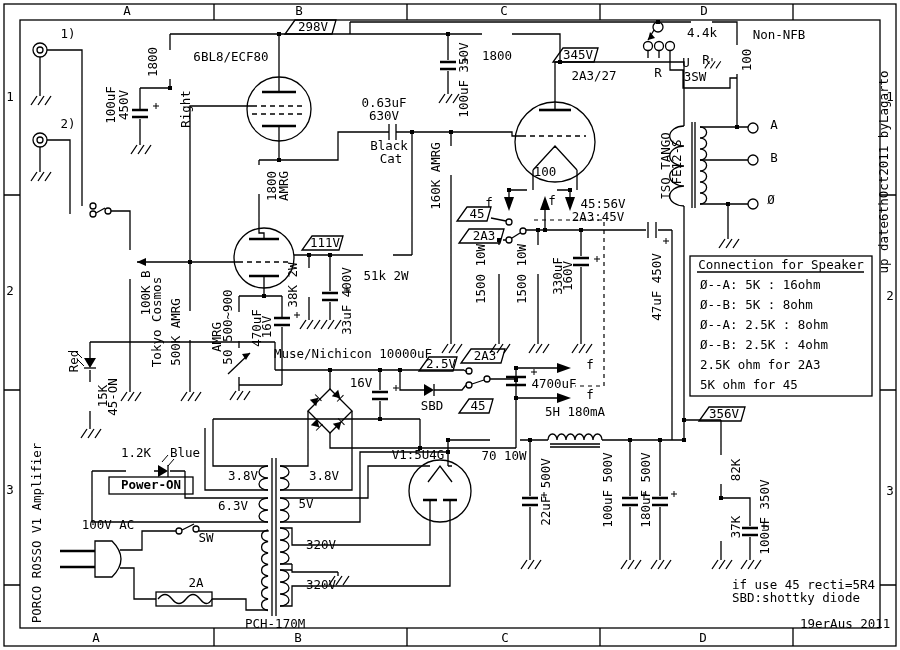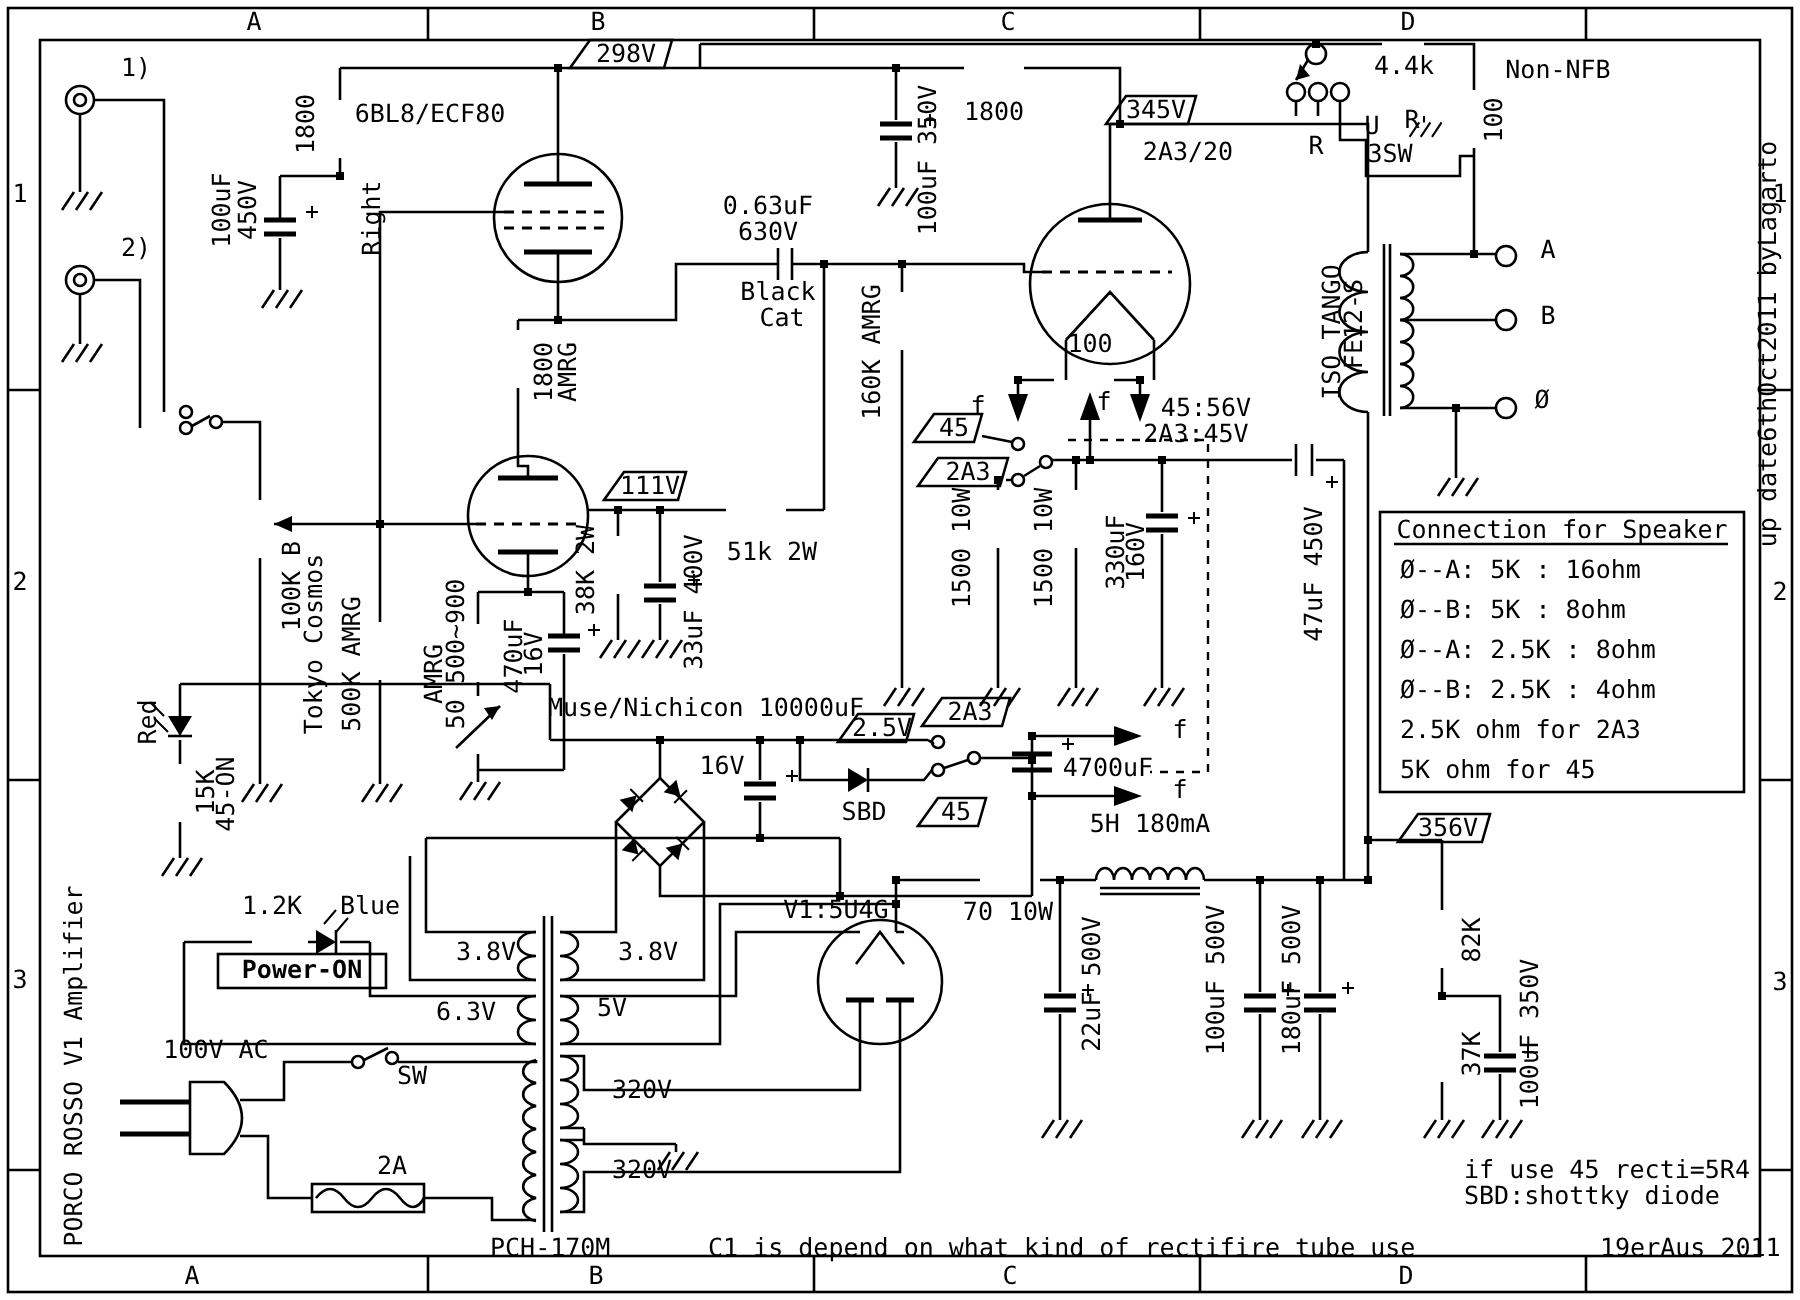--- a/index.html
+++ b/index.html
@@ -288,33 +288,33 @@
     <div class="lbl" style="left: 890px; top: 97px;">1</div>
     <div class="lbl" style="left: 890px; top: 296px;">2</div>
     <div class="lbl" style="left: 890px; top: 491px;">3</div>
     <div class="lbl rot" style="left: 37px; top: 533px;">PORCO ROSSO V1 Amplifier</div>
     <div class="lbl rot" style="left: 884px; top: 172px;">up date6thOct2011 byLagarto</div>
     <div class="lbl" style="left: 68px; top: 34px;">1)</div>
     <div class="lbl" style="left: 68px; top: 124px;">2)</div>
     <div class="lbl rot" style="left: 111px; top: 105px;">100uF</div>
     <div class="lbl rot" style="left: 124px; top: 105px;">450V</div>
     <div class="lbl rot" style="left: 153px; top: 62px;">1800</div>
-    <div class="lbl" style="left: 215px; top: 57px;">6BL8/ECF80</div>
+    <div class="lbl" style="left: 231px; top: 57px;">6BL8/ECF80</div>
     <div class="lbl rot" style="left: 186px; top: 109px;">Right</div>
     <div class="lbl rot" style="left: 272px; top: 186px;">1800</div>
     <div class="lbl rot" style="left: 284px; top: 186px;">AMRG</div>
     <div class="lbl" style="left: 313px; top: 27px;">298V</div>
     <div class="lbl" style="left: 384px; top: 103px;">0.63uF</div>
     <div class="lbl" style="left: 384px; top: 116px;">630V</div>
     <div class="lbl" style="left: 389px; top: 146px;">Black</div>
     <div class="lbl" style="left: 391px; top: 159px;">Cat</div>
     <div class="lbl rot" style="left: 464px; top: 80px;">100uF 350V</div>
     <div class="lbl" style="left: 497px; top: 56px;">1800</div>
     <div class="lbl" style="left: 578px; top: 55px;">345V</div>
-    <div class="lbl" style="left: 594px; top: 76px;">2A3/20</div>
+    <div class="lbl" style="left: 594px; top: 76px;">2A3/27</div>
     <div class="lbl rot" style="left: 436px; top: 176px;">160K AMRG</div>
     <div class="lbl" style="left: 386px; top: 276px;">51k 2W</div>
     <div class="lbl" style="left: 325px; top: 243px;">111V</div>
     <div class="lbl rot" style="left: 293px; top: 285px;">38K 2W</div>
     <div class="lbl rot" style="left: 347px; top: 301px;">33uF 400V</div>
     <div class="lbl rot" style="left: 146px; top: 293px;">100K B</div>
     <div class="lbl rot" style="left: 157px; top: 322px;">Tokyo Cosmos</div>
     <div class="lbl rot" style="left: 176px; top: 332px;">500K AMRG</div>
     <div class="lbl rot" style="left: 217px; top: 337px;">AMRG</div>
     <div class="lbl rot" style="left: 228px; top: 327px;">50 500~900</div>
@@ -370,21 +370,20 @@
     <div class="lbl rot" style="left: 765px; top: 517px;">100uF 350V</div>
     <div class="lbl rot" style="left: 546px; top: 492px;">22uF 500V</div>
     <div class="lbl rot" style="left: 608px; top: 490px;">100uF 500V</div>
     <div class="lbl rot" style="left: 646px; top: 490px;">180uF 500V</div>
     <div class="lbl" style="left: 504px; top: 456px;">70 10W</div>
     <div class="lbl" style="left: 418px; top: 455px;">V1:5U4G</div>
     <div class="lbl la" style="left: 732px; top: 585px;">if use 45 recti=5R4</div>
     <div class="lbl la" style="left: 732px; top: 598px;">SBD:shottky diode</div>
     <div class="lbl la" style="left: 800px; top: 624px; text-align: right;">19erAus 2011</div>
     <div class="lbl la" style="left: 245px; top: 624px;">PCH-170M</div>
-    <div class="lbl la" style="left: 354px; top: 624px;">C1 is depend on what kind of rectifire tube use</div>
     <div class="lbl" style="left: 136px; top: 453px;">1.2K</div>
     <div class="lbl" style="left: 185px; top: 453px;">Blue</div>
     <div class="lbl" style="left: 151px; top: 485px; font-weight: bold;">Power-ON</div>
     <div class="lbl" style="left: 108px; top: 525px;">100V AC</div>
     <div class="lbl" style="left: 206px; top: 538px;">SW</div>
     <div class="lbl" style="left: 196px; top: 583px;">2A</div>
     <div class="lbl" style="left: 243px; top: 476px;">3.8V</div>
     <div class="lbl" style="left: 233px; top: 506px;">6.3V</div>
     <div class="lbl" style="left: 324px; top: 476px;">3.8V</div>
     <div class="lbl" style="left: 306px; top: 504px;">5V</div>

